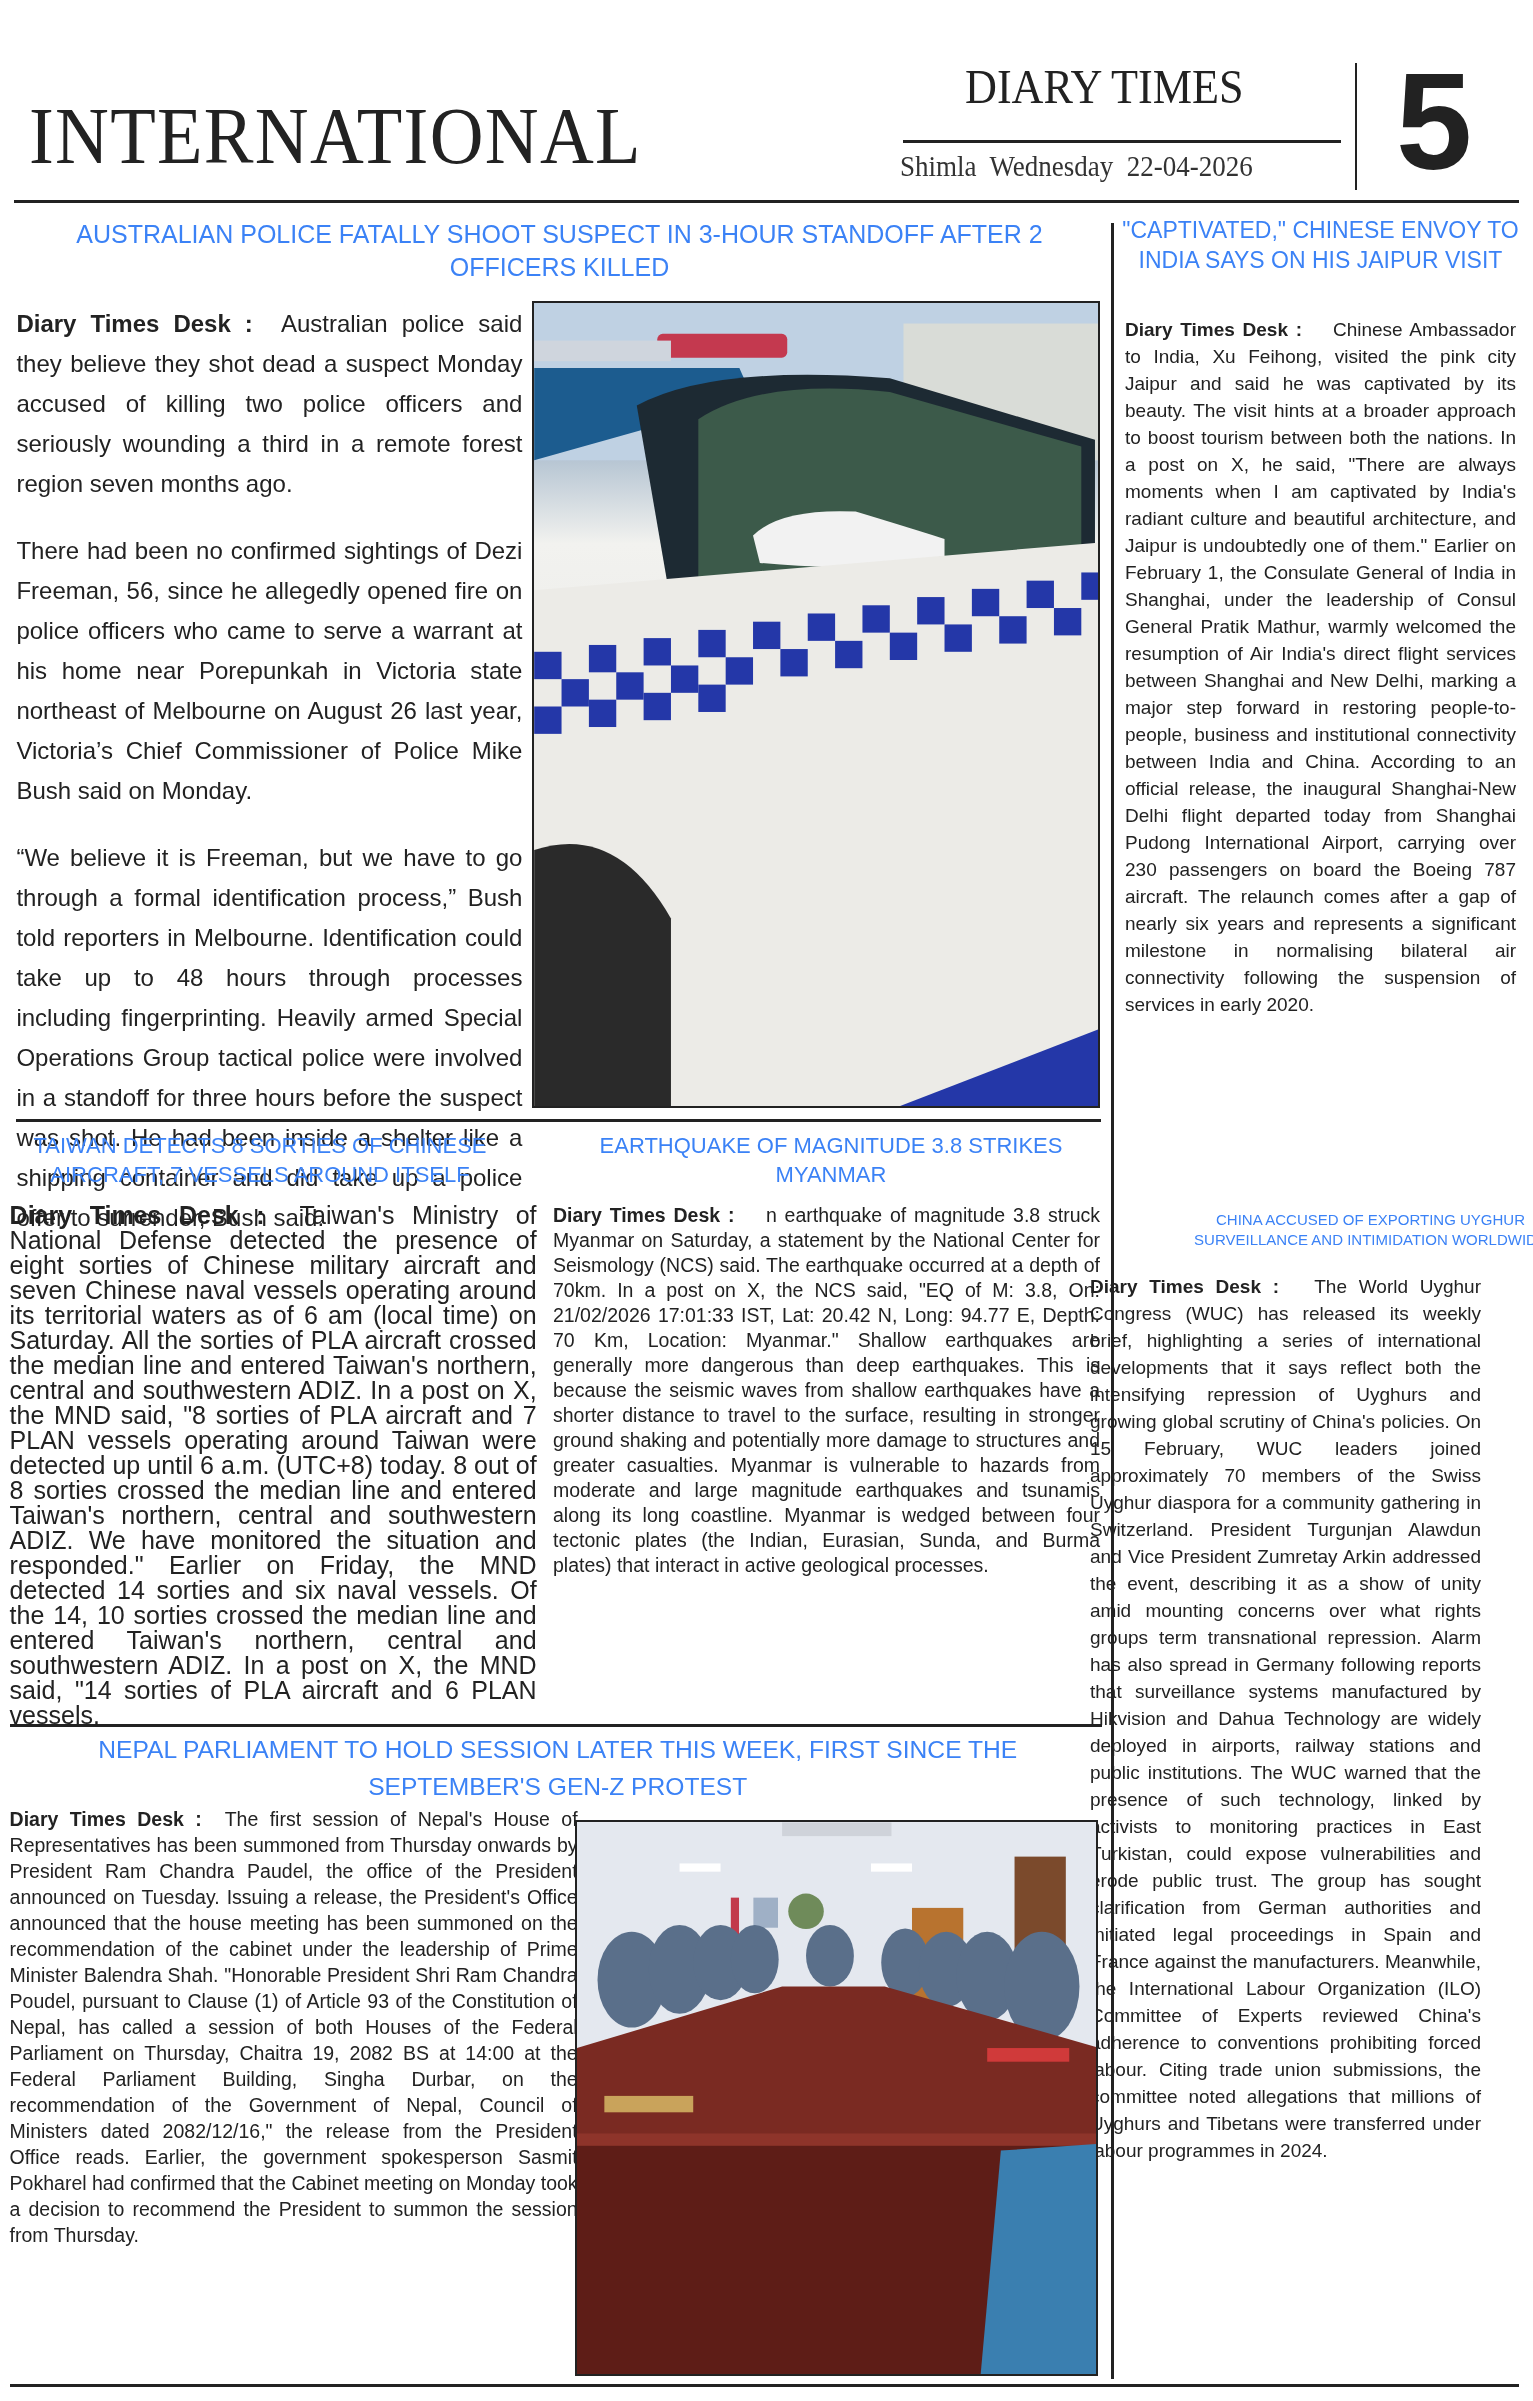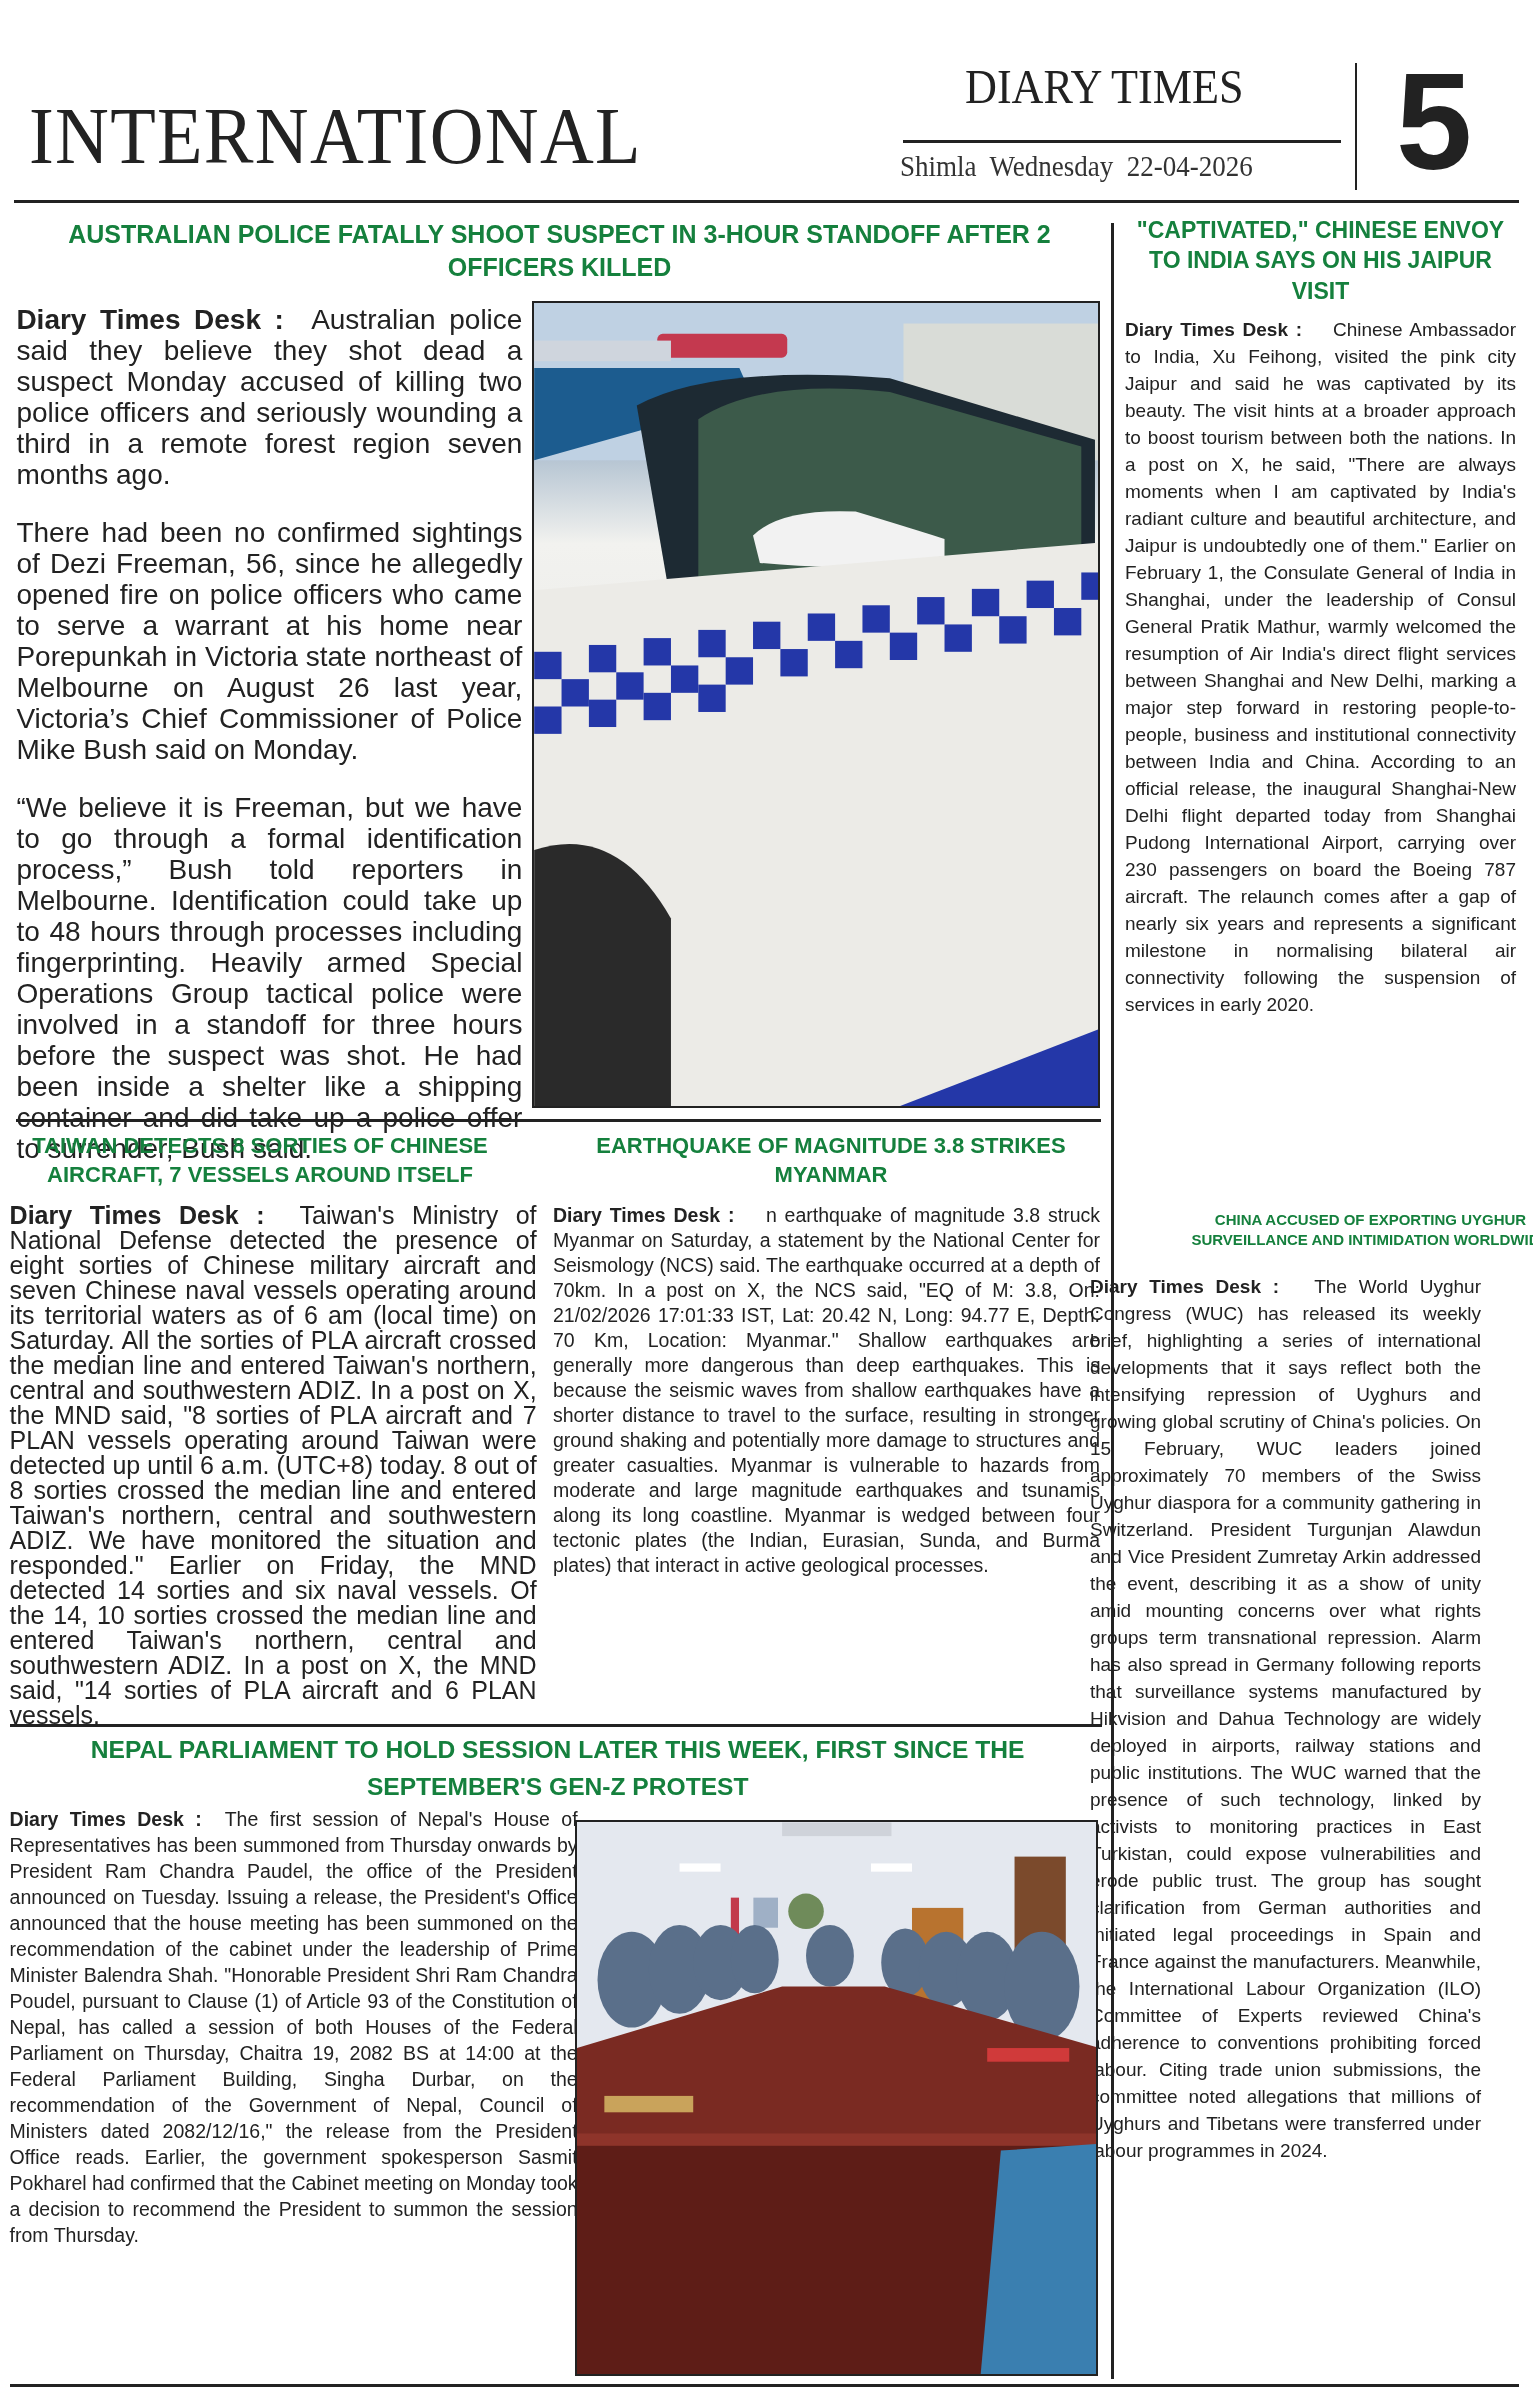--- a/index.html
+++ b/index.html
@@ -8,22 +8,22 @@
 
   .masthead { position: absolute; left: 0; top: 0; width: 1511px; height: 205px; }
   .section-title { position: absolute; left: 29px; top: 96px; font-family: "Liberation Serif", serif; font-size: 81px; letter-spacing: 1.4px; transform: scaleX(0.92); transform-origin: left; color: #222; line-height: 1; }
   .paper-name { position: absolute; left: 965px; top: 63px; font-family: "Liberation Serif", serif; font-size: 48px; transform: scaleX(0.92); transform-origin: left; color: #222; line-height: 1; }
   .name-rule { position: absolute; left: 903px; top: 140px; width: 438px; height: 3.4px; background: #222; }
   .dateline { position: absolute; left: 900px; top: 149px; font-family: "Liberation Serif", serif; font-size: 30px; color: #333; transform: scaleX(0.9); transform-origin: left; white-space: pre; }
   .mast-vrule { position: absolute; left: 1355px; top: 63px; width: 2.1px; height: 127px; background: #222; }
   .page-num { position: absolute; left: 1396px; top: 53px; font-family: "Liberation Sans", sans-serif; font-weight: 700; font-size: 137px; line-height: 1; color: #222; }
   .top-rule { position: absolute; left: 13.7px; top: 200px; width: 1505px; height: 3.4px; background: #222; }
 
-  .headline { position: absolute; font-weight: 700; color: #15803d; text-align: center; line-height: 1.3; font-family: "Liberation Sans", sans-serif; }
-  .body { position: absolute; font-size: 28px; line-height: 31px; text-align: justify; color: #222; }
+  .headline { position: absolute; font-weight: 400; color: #3b82f6; text-align: center; line-height: 1.3; font-family: "Liberation Sans", sans-serif; }
+  .body { position: absolute; font-size: 24px; line-height: 40px; text-align: justify; color: #222; }
   .body p { margin-bottom: 27px; }
   .body p:last-child { margin-bottom: 0; }
   .kicker { font-weight: 700; }
   .hrule { position: absolute; height: 3.4px; background: #222; }
   .vrule { position: absolute; width: 3.4px; background: #222; }
 
   .photo { position: absolute; border: 2.1px solid #222; overflow: hidden; }
   .police-photo { background: linear-gradient(180deg, #c9d8e6 0%, #aebfcf 18%, #f2f2ef 30%, #e8e8e6 60%, #cfcfcb 100%); }
   .meeting-photo { background: linear-gradient(180deg, #e9edf3 0%, #dfe4ec 40%, #6b2c22 62%, #5a1f18 100%); }
 </style>

